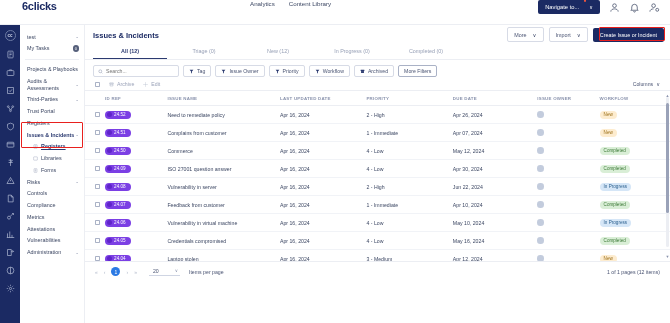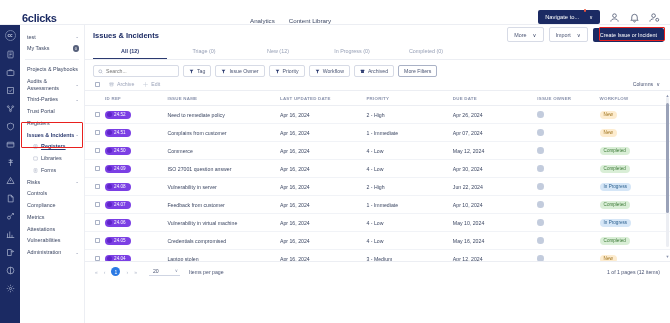--- a/index.html
+++ b/index.html
@@ -8,21 +8,21 @@
     font-family: "Liberation Sans", sans-serif;
     background: #ffffff;
     overflow: hidden;
   }
   body { position: relative; }
 
   
   .topbar {
     position: absolute; top: 0; left: 0; width: 670px; height: 25px;
     background: #ffffff; border-bottom: 1px solid #eceef3;
-    display: flex; align-items: flex-end;
+    display: flex; align-items: flex-start;
   }
   .logo {
     width: 85px; padding-left: 22px;
     font-size: 11px; font-weight: bold; color: #1b2a63;
     letter-spacing: -0.3px;
   }
   .topnav { display: flex; gap: 14px; margin-left: 165px; }
   .topnav-item {
     font-size: 6.2px; color: #3c4763; cursor: pointer; white-space: nowrap;
   }

